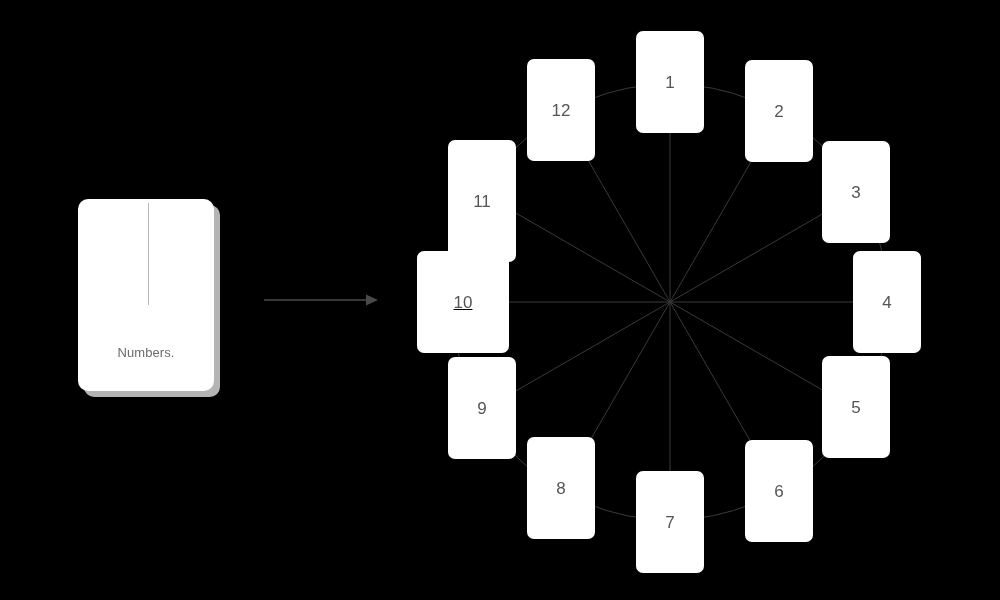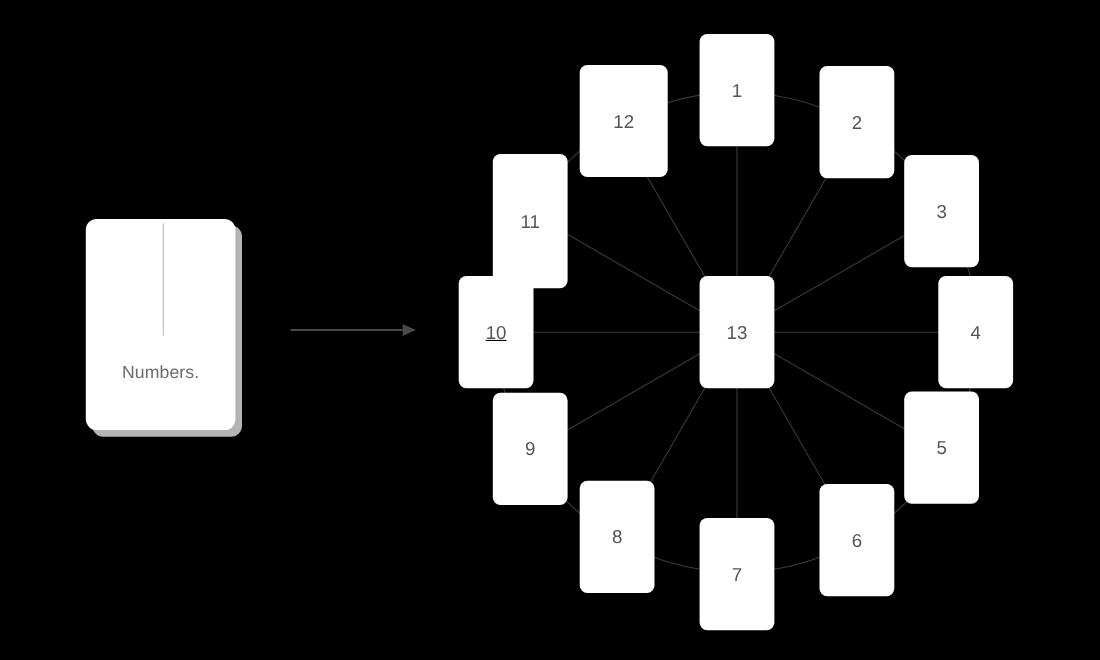--- a/index.html
+++ b/index.html
@@ -33,23 +33,23 @@
     left: 70px;
     top: 4px;
     width: 1px;
     height: 102px;
     background: #b9b9b9;
   }
   #source-label {
     position: absolute;
     left: 0;
     right: 0;
-    top: 132px;
+    top: 146px;
     text-align: center;
-    font-size: 16px;
+    font-size: 13px;
     color: #6b6b6b;
     letter-spacing: 0.1px;
   }
 
   
   #arrow-svg {
     position: absolute;
     left: 262px;
     top: 283px;
     width: 120px;
@@ -107,23 +107,20 @@
       <line x1="670" y1="302" x2="858.7935380250076" y2="411" stroke="#3a3a3a" stroke-width="1"></line>
       <line x1="670" y1="302" x2="779" y2="490.7935380250076" stroke="#3a3a3a" stroke-width="1"></line>
       <line x1="670" y1="302" x2="670" y2="520" stroke="#3a3a3a" stroke-width="1"></line>
       <line x1="670" y1="302" x2="561" y2="490.79353802500765" stroke="#3a3a3a" stroke-width="1"></line>
       <line x1="670" y1="302" x2="481.20646197499235" y2="411" stroke="#3a3a3a" stroke-width="1"></line>
       <line x1="670" y1="302" x2="452" y2="302" stroke="#3a3a3a" stroke-width="1"></line>
       <line x1="670" y1="302" x2="481.2064619749924" y2="192.99999999999997" stroke="#3a3a3a" stroke-width="1"></line>
       <line x1="670" y1="302" x2="560.9999999999999" y2="113.20646197499244" stroke="#3a3a3a" stroke-width="1"></line>
     </svg>
 
-  <div class="node-card" id="center-card" style="left: 636px; top: 251px; width: 68px; height: 102px;">
-    <span class="node-label">13</span>
-  </div>
 
   <div id="node-host">
       <div class="node-card" style="left: 636px; top: 31px; width: 68px; height: 102px;">
       <span class="node-label">1</span>
     </div>
       <div class="node-card" style="left: 745px; top: 60px; width: 68px; height: 102px;">
       <span class="node-label">2</span>
     </div>
       <div class="node-card" style="left: 822px; top: 141px; width: 68px; height: 102px;">
       <span class="node-label">3</span>
@@ -139,24 +136,24 @@
     </div>
       <div class="node-card" style="left: 636px; top: 471px; width: 68px; height: 102px;">
       <span class="node-label">7</span>
     </div>
       <div class="node-card" style="left: 527px; top: 437px; width: 68px; height: 102px;">
       <span class="node-label">8</span>
     </div>
       <div class="node-card" style="left: 448px; top: 357px; width: 68px; height: 102px;">
       <span class="node-label">9</span>
     </div>
-      <div class="node-card" style="left: 417px; top: 251px; width: 68px; height: 102px; text-decoration: underline;">
+      <div class="node-card" style="left: 417px; top: 251px; width: 92px; height: 102px; text-decoration: underline;">
       <span class="node-label">10</span>
     </div>
       <div class="node-card" style="left: 448px; top: 140px; width: 68px; height: 122px;">
       <span class="node-label">11</span>
     </div>
-      <div class="node-card" style="left: 527px; top: 59px; width: 80px; height: 102px;">
+      <div class="node-card" style="left: 527px; top: 59px; width: 68px; height: 102px;">
       <span class="node-label">12</span>
     </div>
     </div>
 
 </div>
 
 </body></html>

